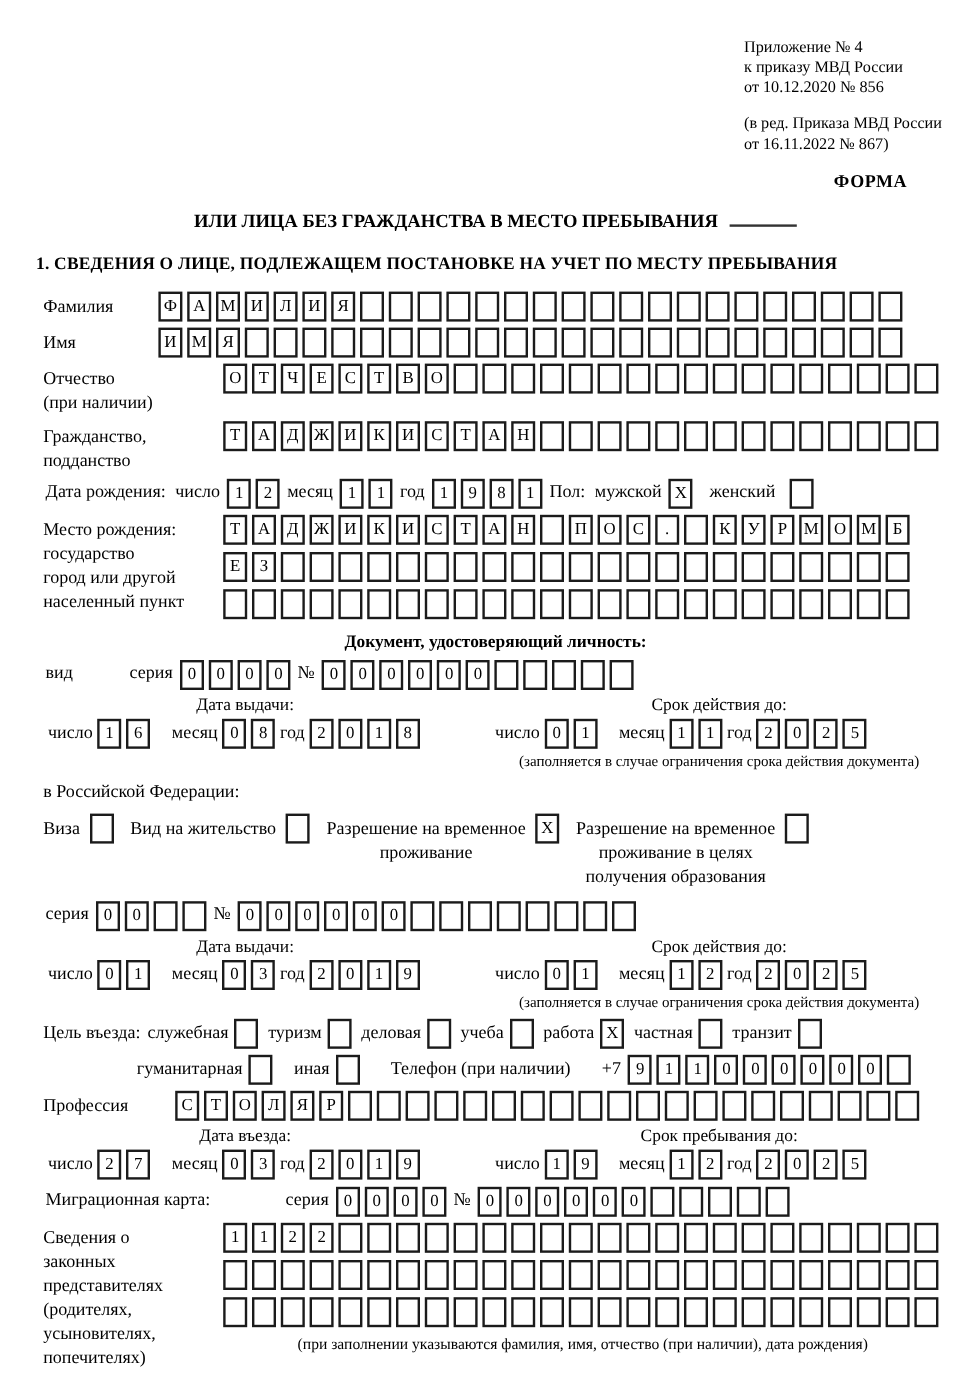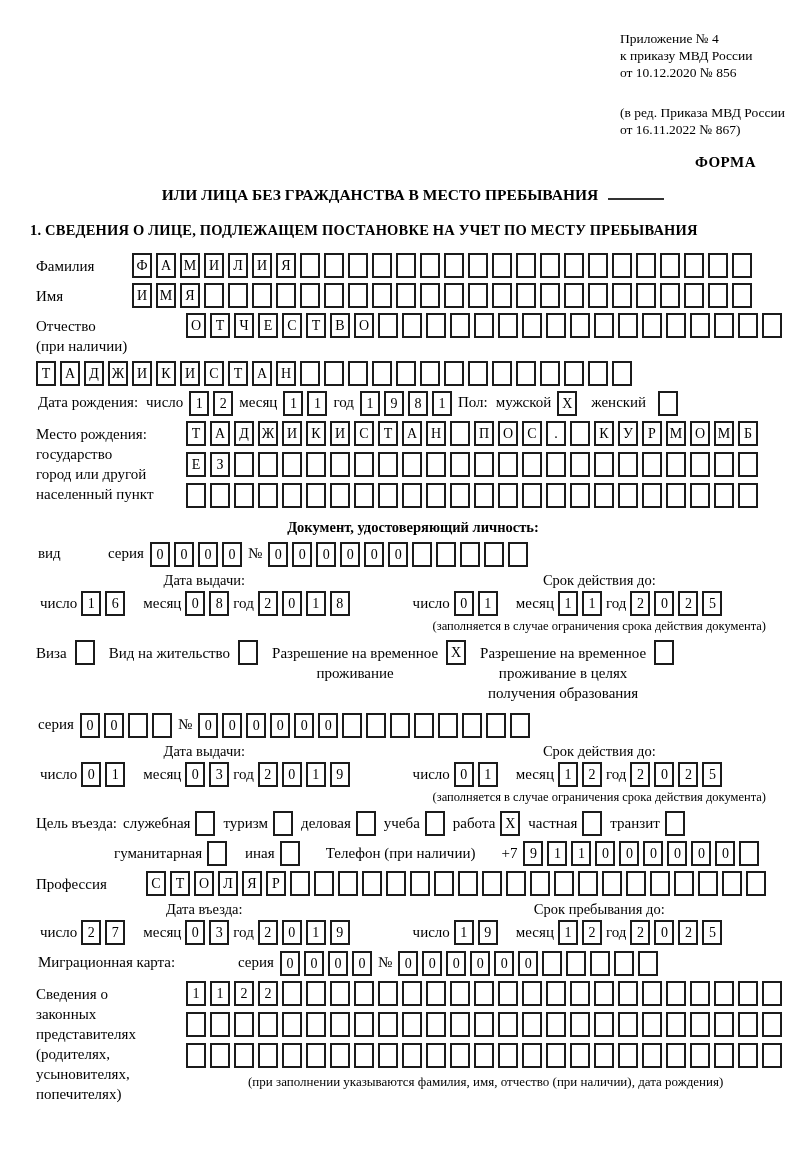--- a/index.html
+++ b/index.html
@@ -3,21 +3,21 @@
 <meta charset="utf-8">
 <style>
   * { margin:0; padding:0; box-sizing:border-box; }
   html,body { background:#fff; }
   body { width:800px; height:1163px; overflow:hidden; color:#000;
          font-family:"Liberation Serif","DejaVu Serif",serif; font-size:15px; }
   .page { width:800px; height:1163px; padding:30px 10px 0 36px; }
 
   
   .hdr { margin-left:584px; line-height:17px; font-size:13.5px; }
-  .hdr .grp2 { margin-top:23px; }
+  .hdr .grp2 { margin-top:13px; }
   .forma { text-align:right; margin:16px 34px 0 0; font-weight:bold; font-size:15px; letter-spacing:.5px; }
 
   
   .title { text-align:center; font-weight:bold; font-size:15.5px; line-height:23px; margin-top:12px; }
   .blank-line { display:inline-block; width:56px; border-bottom:2px solid #333; height:12px; margin-left:10px; }
   .sec { font-weight:bold; font-size:14.5px; margin:16px 0 14px -6px; letter-spacing:.2px; }
 
   
   .cell { display:inline-block; width:20px; height:25px; border:2px solid #1b1b1b;
           margin-right:4px; text-align:center; line-height:21px; font-size:14px;
@@ -91,20 +91,24 @@
 
   <div class="row">
     <div class="lbl w150">
       <div>Отчество</div>
       <div>(при наличии)</div>
     </div>
     <div class="cells"><span class="cell">О</span><span class="cell">Т</span><span class="cell">Ч</span><span class="cell">Е</span><span class="cell">С</span><span class="cell">Т</span><span class="cell">В</span><span class="cell">О</span><span class="cell"></span><span class="cell"></span><span class="cell"></span><span class="cell"></span><span class="cell"></span><span class="cell"></span><span class="cell"></span><span class="cell"></span><span class="cell"></span><span class="cell"></span><span class="cell"></span><span class="cell"></span><span class="cell"></span><span class="cell"></span><span class="cell"></span><span class="cell"></span><span class="cell"></span></div>
   </div>
 
   <div class="row">
+    <div class="lbl w150">
+      <div>Гражданство,</div>
+      <div>подданство</div>
+    </div>
     <div class="cells"><span class="cell">Т</span><span class="cell">А</span><span class="cell">Д</span><span class="cell">Ж</span><span class="cell">И</span><span class="cell">К</span><span class="cell">И</span><span class="cell">С</span><span class="cell">Т</span><span class="cell">А</span><span class="cell">Н</span><span class="cell"></span><span class="cell"></span><span class="cell"></span><span class="cell"></span><span class="cell"></span><span class="cell"></span><span class="cell"></span><span class="cell"></span><span class="cell"></span><span class="cell"></span><span class="cell"></span><span class="cell"></span><span class="cell"></span><span class="cell"></span></div>
   </div>
 
   <div class="row">
     <span class="inlbl">Дата рождения:</span>
     <span class="inlbl">число</span>
     <span class="cells"><span class="cell">1</span><span class="cell">2</span></span>
     <span class="inlbl">месяц</span>
     <span class="cells"><span class="cell">1</span><span class="cell">1</span></span>
     <span class="inlbl">год</span>
@@ -160,20 +164,21 @@
         <span class="sm" style="margin-left:14px">месяц</span>
         <span class="cells"><span class="cell">1</span><span class="cell">1</span></span>
         <span class="sm">год</span>
         <span class="cells"><span class="cell">2</span><span class="cell">0</span><span class="cell">2</span><span class="cell">5</span></span>
       </div>
       <div class="dnote">(заполняется в случае ограничения срока действия документа)</div>
     </div>
   </div>
 
   <div class="intro">
+    <div>в Российской Федерации:</div>
   </div>
 
   <div class="opts">
     <div class="opt">
       <span class="txt">Виза</span>
       <span class="cells"><span class="cell"></span></span>
     </div>
     <div class="opt">
       <span class="txt">Вид на жительство</span>
       <span class="cells"><span class="cell"></span></span>

